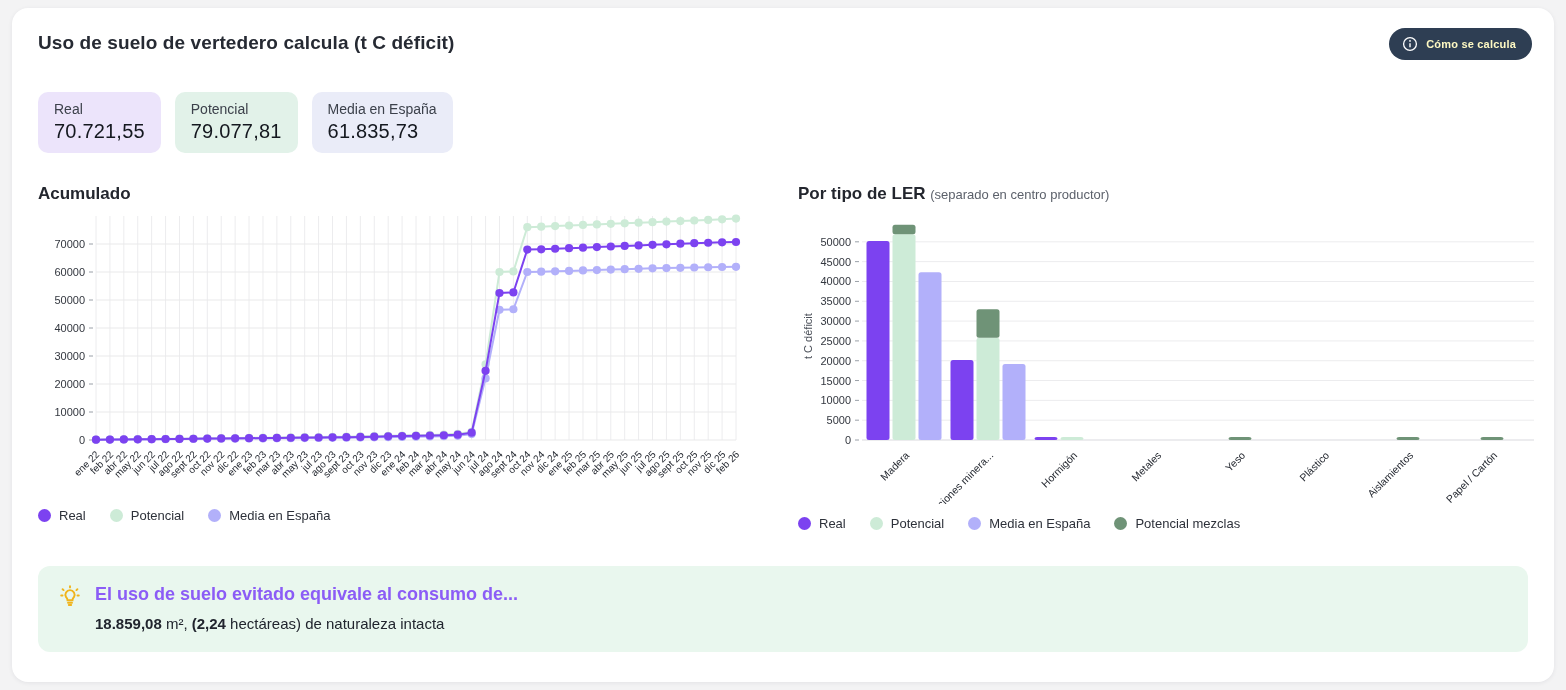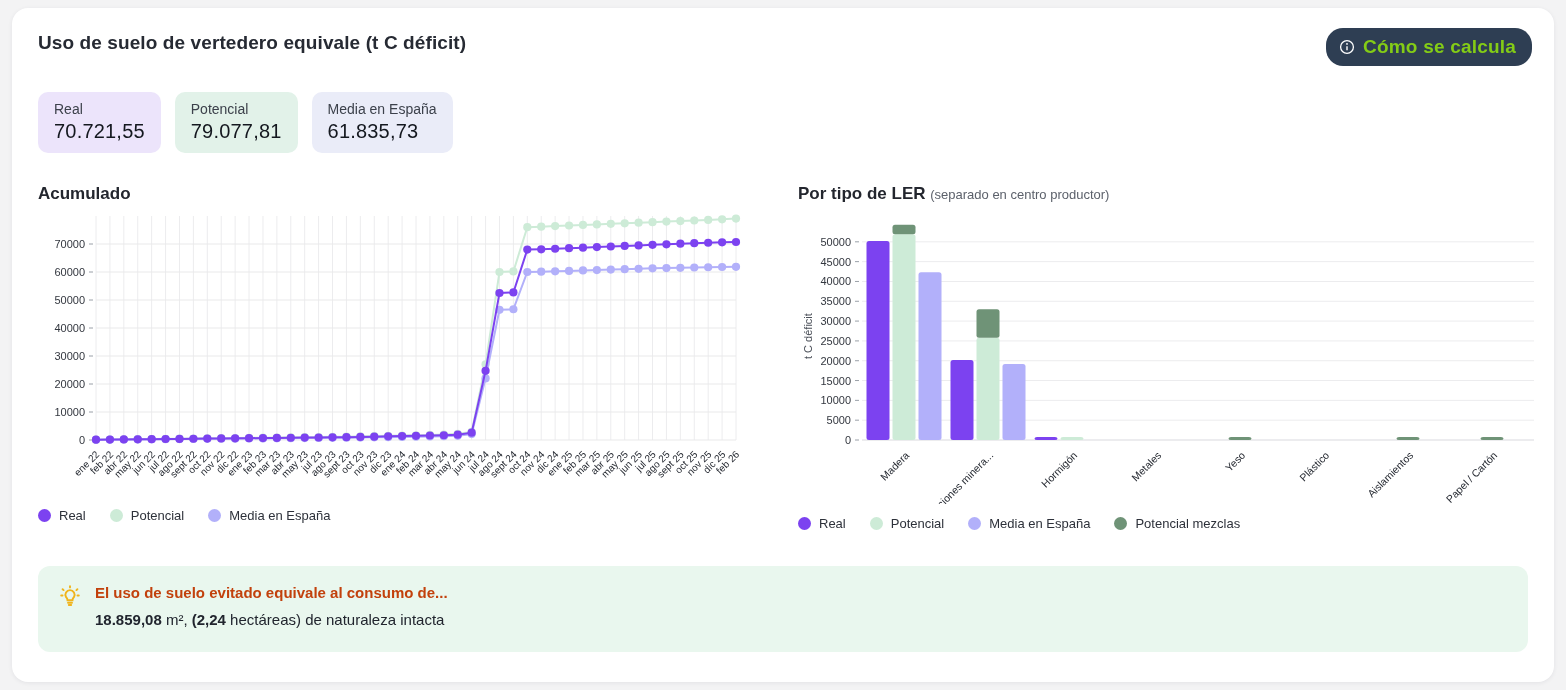--- a/index.html
+++ b/index.html
@@ -15,54 +15,54 @@
     background:#ffffff; border-radius:16px;
     box-shadow:0 1px 4px rgba(40,40,60,.08);
   }
   .header {
     position:absolute; left:26px; right:22px; top:20px;
     display:flex; justify-content:space-between; align-items:flex-start;
   }
   .title { font-size:19px; font-weight:700; color:#262a33; letter-spacing:.1px; margin:0; padding-top:4px;}
   .how-btn {
     display:flex; align-items:center; gap:8px;
-    background:#2e3e53; color:#84cc16; border:none; cursor:pointer;
+    background:#2e3e53; color:#fef9c3; border:none; cursor:pointer;
     border-radius:17px; padding:8px 16px 8px 13px;
     font-family:"Liberation Sans", sans-serif;
-    font-size:19px; font-weight:700; letter-spacing:.2px;
+    font-size:11px; font-weight:700; letter-spacing:.2px;
   }
   .stats { position:absolute; left:26px; top:84px; display:flex; gap:14px; }
   .stat { border-radius:10px; padding:9px 16px 10px; min-width:100px; }
   .stat .lbl { font-size:14px; color:#3c414b; margin-bottom:3px; }
   .stat .val { font-size:20px; font-weight:400; color:#14181f; letter-spacing:.2px; }
   .sec-left  { position:absolute; left:26px;  top:176px; width:716px; }
   .sec-right { position:absolute; left:786px; top:176px; width:748px; }
   .sec-h { margin:0 0 4px; font-size:17px; font-weight:700; color:#23262e; }
   .sec-h .sub { font-size:13px; font-weight:400; color:#5c616b; }
   .legend { display:flex; gap:24px; align-items:center; margin-top:8px; }
   .legend-item { display:flex; gap:8px; align-items:center; cursor:pointer; }
   .legend-dot { width:13px; height:13px; border-radius:50%; display:inline-block; }
   .legend-label { font-size:13px; color:#2d313a; }
   .footer-box {
     position:absolute; left:26px; top:558px; width:1490px; height:86px;
     background:#e9f7ee; border-radius:12px;
     display:flex; gap:13px; padding:16px 20px; align-items:flex-start;
   }
-  .footer-text .f-head { font-size:15px; font-weight:700; color:#c2410c; margin-top:2px; }
+  .footer-text .f-head { font-size:18px; font-weight:700; color:#8b5cf6; margin-top:2px; }
   .footer-text .f-line { font-size:15px; color:#21252e; margin-top:10px; }
   .f-line .b { font-weight:700;margin-top:8px; }
   svg text { font-family:"Liberation Sans", sans-serif; }
 </style>
 </head>
 <body>
 
 <div class="card">
 
   <div class="header">
-    <h1 class="title">Uso de suelo de vertedero equivale (t C déficit)</h1>
+    <h1 class="title">Uso de suelo de vertedero calcula (t C déficit)</h1>
     <button class="how-btn">
       <span style="display:inline-flex;">
         <svg width="16" height="16" viewBox="0 0 16 16">
           <circle cx="8" cy="8" r="6.4" fill="none" stroke="#ffffff" stroke-width="1.3"></circle>
           <line x1="8" y1="7.2" x2="8" y2="11.2" stroke="#ffffff" stroke-width="1.4"></line>
           <circle cx="8" cy="4.9" r="0.9" fill="#ffffff"></circle>
         </svg>
       </span>
       <span>Cómo se calcula</span>
     </button>

